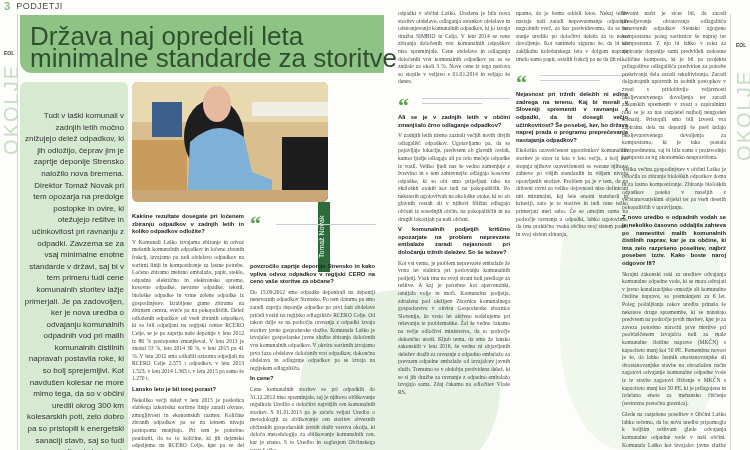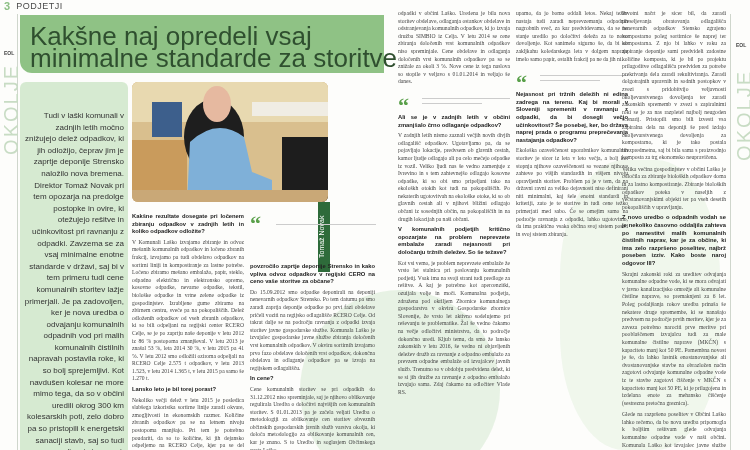--- a/index.html
+++ b/index.html
@@ -35,21 +35,21 @@
   <span class="lbl">PODJETJI</span>
 </div>
 
 <div class="abs side-left">
   <span class="abs logo" style="left:4px;top:36px;">EOL</span>
   <span class="vert l">OKOLJE</span>
 </div>
 
 <div class="abs title-box">
   <div class="t">
-    <div>Kakšne naj opredeli vsaj</div>
+    <div>Država naj opredeli leta</div>
     <div>minimalne standarde za storitve</div>
   </div>
 </div>
 
 <div class="abs lead">
   <p>Tudi v laški komunali v zadnjih letih močno znižujejo delež odpadkov, ki jih odložijo, čeprav jim je zaprtje deponije Strensko naložilo nova bremena. Direktor Tomaž Novak pri tem opozarja na predolge postopke in ovire, ki otežujejo rešitve in učinkovitost pri ravnanju z odpadki. Zavzema se za vsaj minimalne enotne standarde v državi, saj bi v tem primeru tudi cene komunalnih storitev lažje primerjali. Je pa zadovoljen, ker je nova uredba o odvajanju komunalnih odpadnih vod pri malih komunalnih čistilnih napravah postavila roke, ki so bolj sprejemljivi. Kot navdušen kolesar ne more mimo tega, da so v občini uredili okrog 300 km kolesarskih poti, zelo dobro pa so pristopili k energetski sanaciji stavb, saj so tudi upravljavci stanovanj.</p>
 </div>
 
 <div class="abs photo">
   <svg width="196" height="120" viewBox="0 0 196 120">

